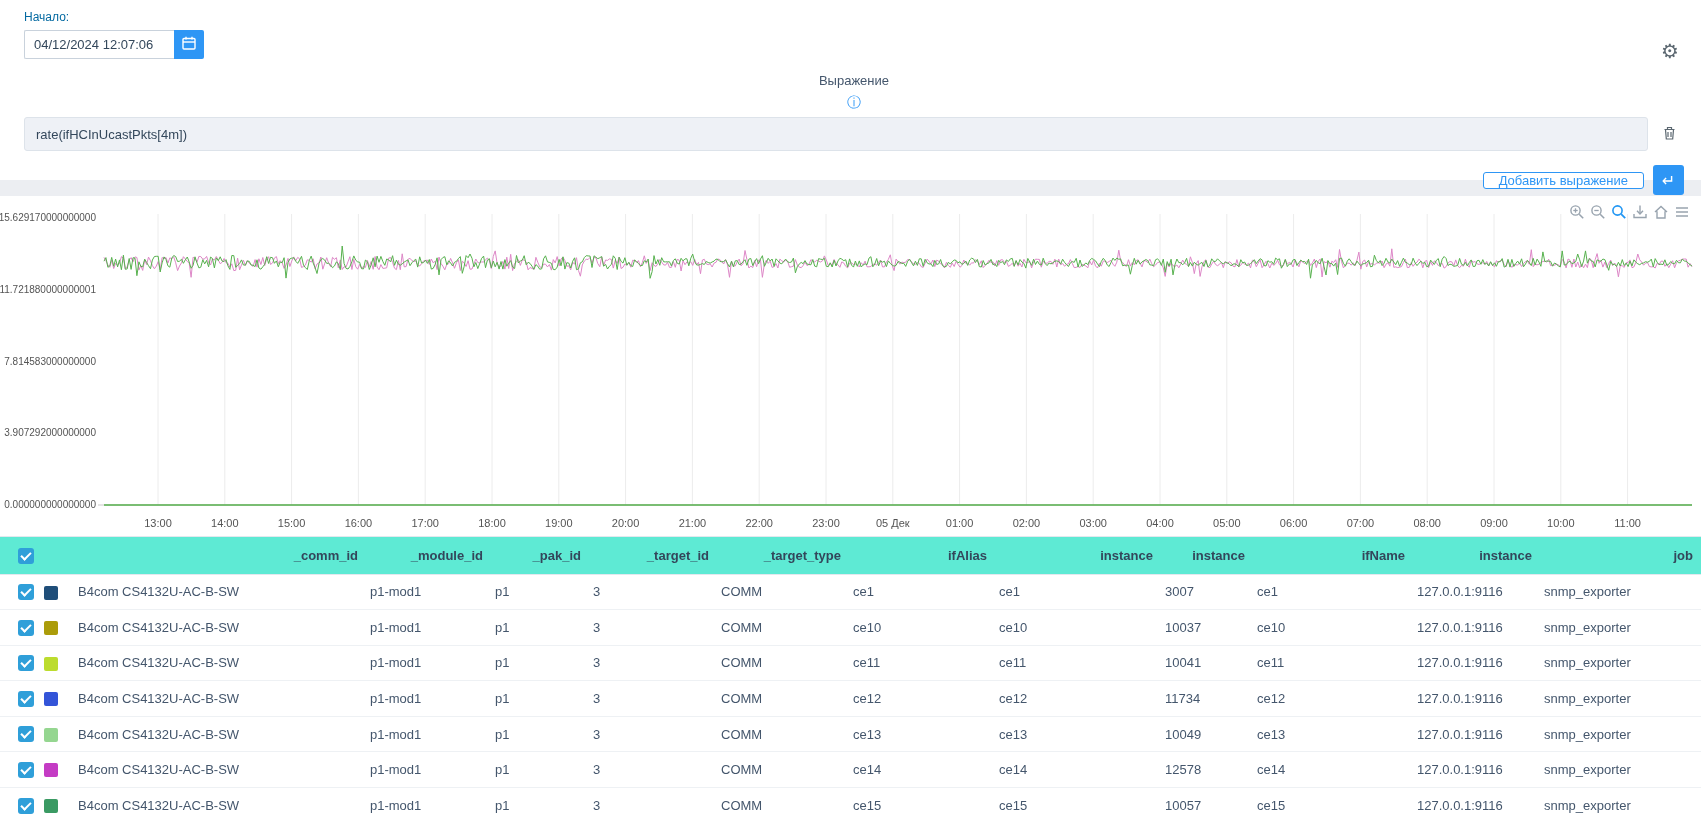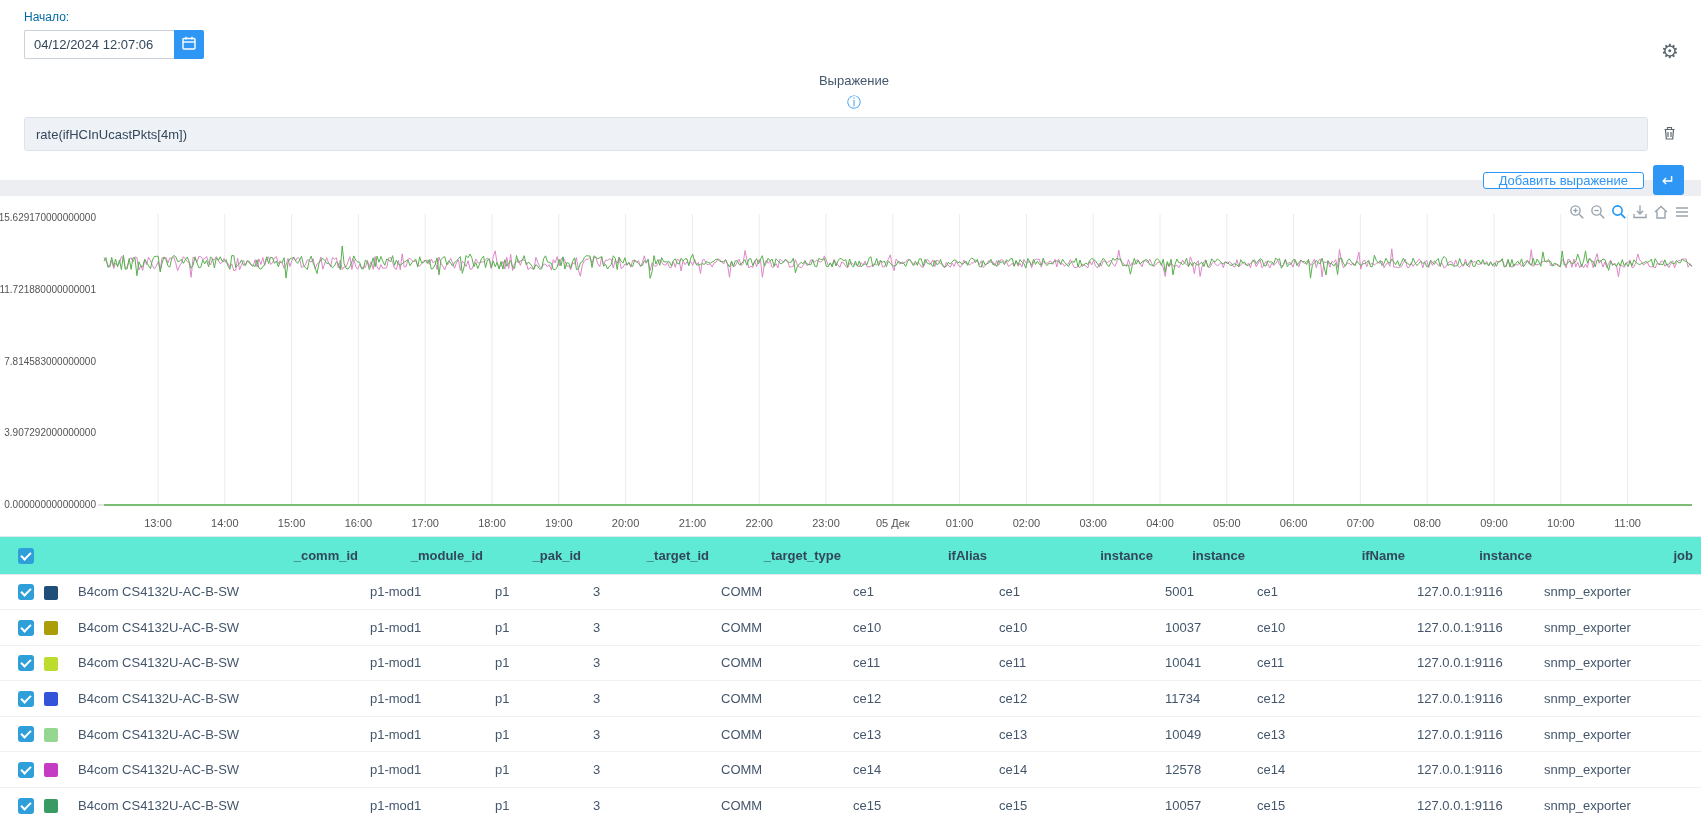--- a/index.html
+++ b/index.html
@@ -259,21 +259,21 @@
         <tr>
           <td class="cell-check"><span class="cb"></span></td>
           <td><span class="swatch" style="background:#1f4e79"></span></td>
           <td>B4com CS4132U-AC-B-SW</td>
           <td>p1-mod1</td>
           <td>p1</td>
           <td>3</td>
           <td>COMM</td>
           <td>ce1</td>
           <td>ce1</td>
-          <td>5001</td>
+          <td>3007</td>
           <td>ce1</td>
           <td>127.0.0.1:9116</td>
           <td>snmp_exporter</td>
         </tr>
         <tr>
           <td class="cell-check"><span class="cb"></span></td>
           <td><span class="swatch" style="background:#ab9c0a"></span></td>
           <td>B4com CS4132U-AC-B-SW</td>
           <td>p1-mod1</td>
           <td>p1</td>

